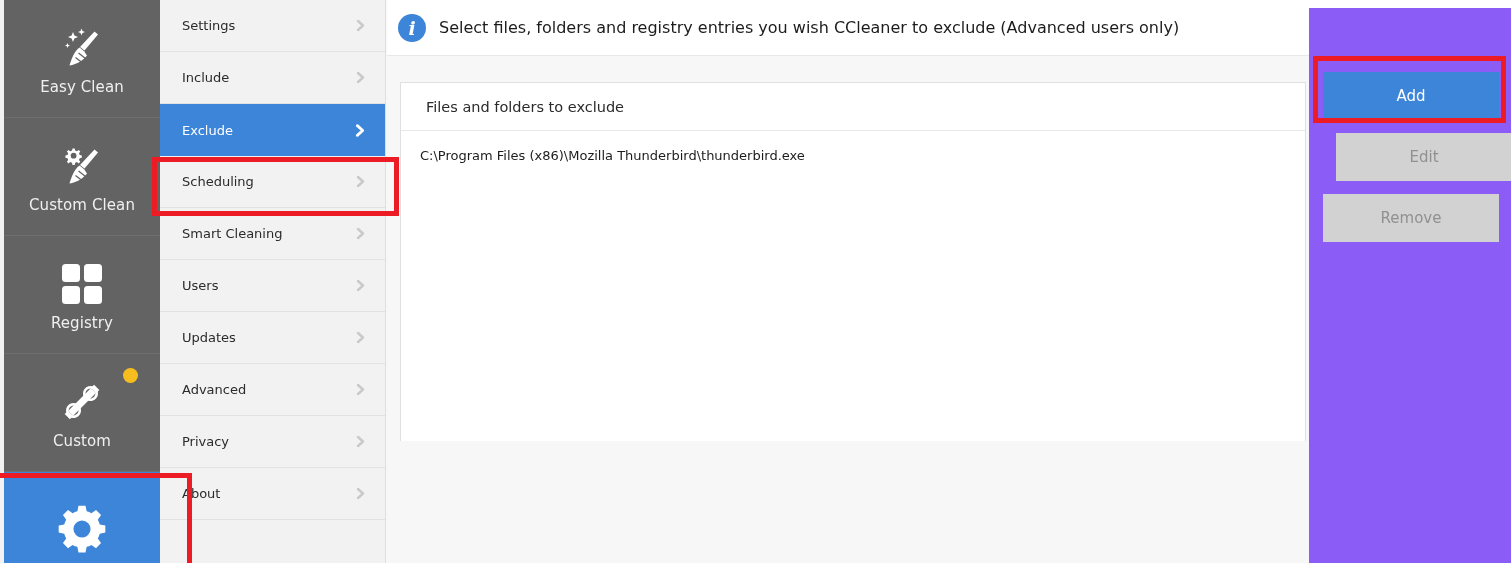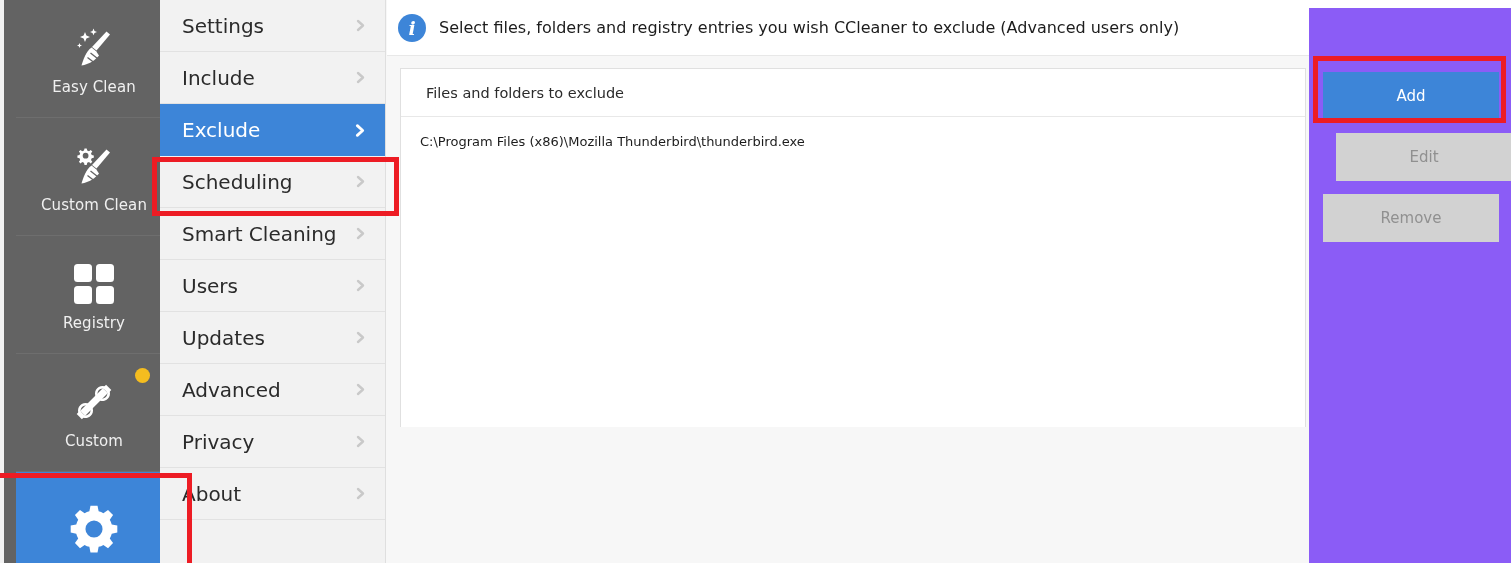--- a/index.html
+++ b/index.html
@@ -20,21 +20,20 @@
     position: absolute; left: 0; top: 0;
     width: 4px; height: 563px;
     background: #f2f2f2;
   }
 
   
   .icon-sidebar {
     position: absolute; left: 4px; top: 0;
     width: 156px; height: 563px;
     background: #636363;
-    padding-left: 12px;
   }
   .icon-item {
     position: relative;
     width: 156px; height: 118px;
     display: flex; flex-direction: column;
     align-items: center; justify-content: center;
     color: #ffffff;
     border-bottom: 1px solid #6e6e6e;
     cursor: pointer;
   }
@@ -72,21 +71,21 @@
   .nav-item {
     position: relative;
     height: 52px;
     display: flex; align-items: center;
     padding: 0 18px 0 22px;
     border-bottom: 1px solid #e2e2e2;
     cursor: pointer;
   }
   .nav-item .nav-label {
     flex: 1;
-    font-size: 20px;
+    font-size: 13px;
     color: #2b2b2b;
     white-space: nowrap;
   }
   .nav-item .nav-chev {
     width: 14px; height: 14px;
     color: #c9c9c9;
     display: flex; align-items: center; justify-content: center;
   }
   .nav-item.active {
     background: #3d85d8;
@@ -122,21 +121,21 @@
   }
   .info-text {
     margin-left: 13px;
     font-size: 16px;
     color: #1c1c1c;
     white-space: nowrap;
   }
 
   
   .list-panel {
-    position: absolute; left: 13px; top: 68px;
+    position: absolute; left: 13px; top: 82px;
     width: 906px; height: 359px;
     background: #ffffff;
     border: 1px solid #e0e0e0;
     border-bottom: none;
   }
   .list-head {
     height: 48px;
     display: flex; align-items: center;
     padding-left: 25px;
     border-bottom: 1px solid #e8e8e8;

